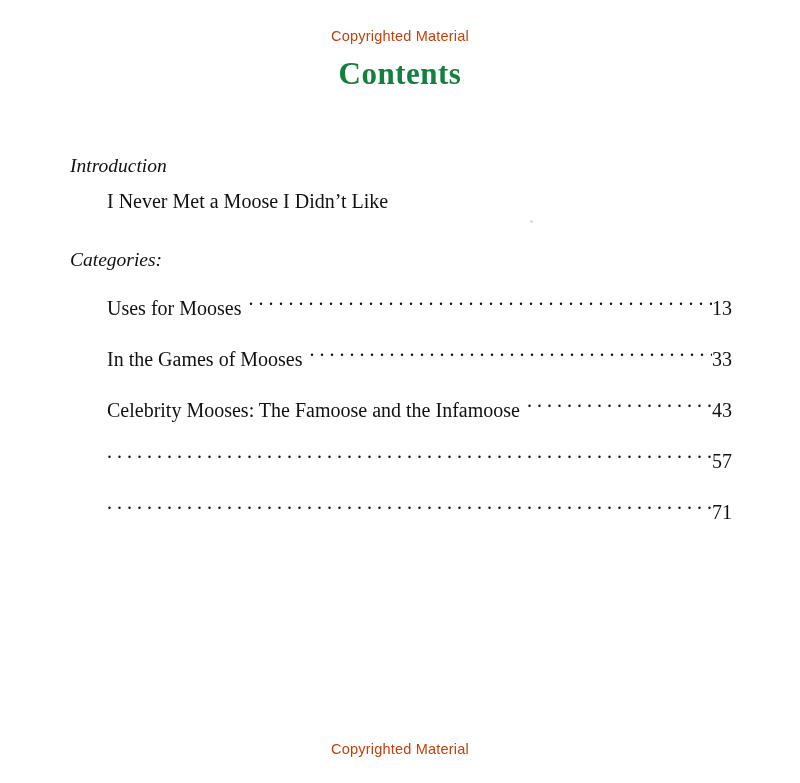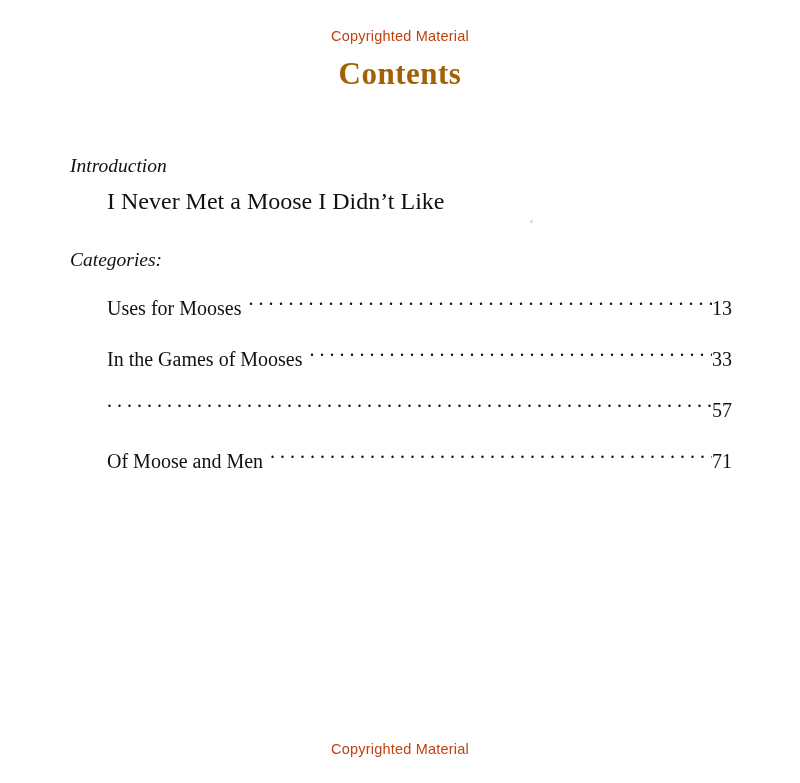--- a/index.html
+++ b/index.html
@@ -37,40 +37,40 @@
   .contents-title {
     position: absolute;
     top: 56px;
     left: 0;
     width: 100%;
     text-align: center;
     font-family: "Liberation Serif", serif;
     font-weight: bold;
     font-size: 31px;
     letter-spacing: 0.5px;
-    color: #a16207;
+    color: #15803d;
   }
 
   .body-block {
     position: absolute;
     left: 70px;
     top: 152px;
     width: 662px;
   }
 
   .section-label {
     font-style: italic;
     font-size: 19.5px;
     line-height: 28px;
     color: #111;
     margin: 0 0 6px 0;
   }
 
   .intro-entry {
-    font-size: 24px;
+    font-size: 20px;
     line-height: 30px;
     margin-left: 37px;
     color: #111;
   }
 
   .spacer {
     height: 30px;
   }
 
   .toc-list {
@@ -151,25 +151,29 @@
         <span class="t-title">Uses for Mooses</span>
         <span class="leader"></span>
         <span class="t-page">13</span>
       </li>
       <li class="toc-row">
         <span class="t-title">In the Games of Mooses</span>
         <span class="leader"></span>
         <span class="t-page">33</span>
       </li>
       <li class="toc-row">
+        <span class="t-title">Celebrity Mooses: The Famoose and the Infamoose</span>
+        <span class="leader"></span>
+        <span class="t-page">43</span>
+      </li>
+      <li class="toc-row">
         <span class="leader"></span>
         <span class="t-page">57</span>
       </li>
       <li class="toc-row">
-        <span class="t-title">Of Moose and Men</span>
         <span class="leader"></span>
         <span class="t-page">71</span>
       </li>
     </ul>
 
   </div>
 
   <div class="watermark bottom">Copyrighted Material</div>
 
 </div>

